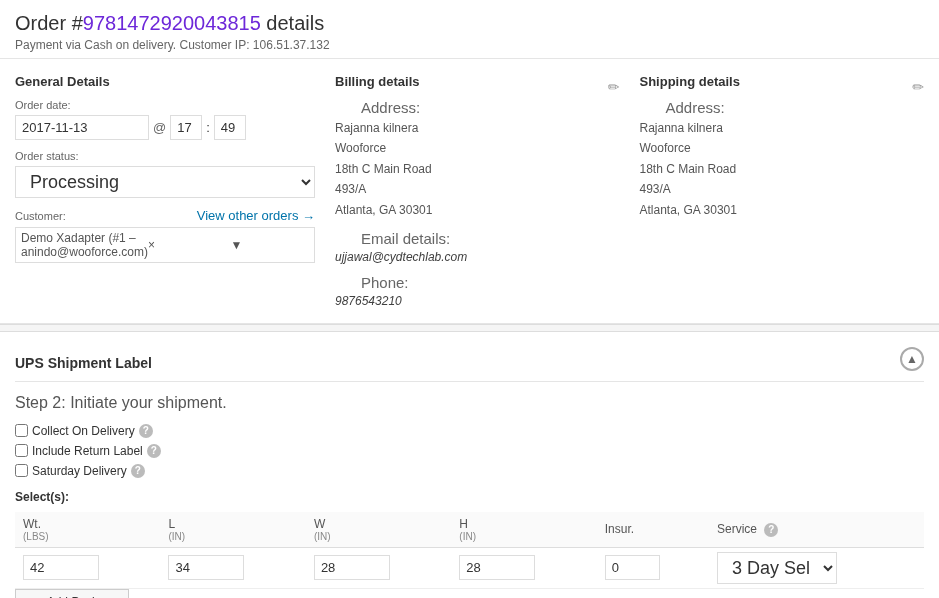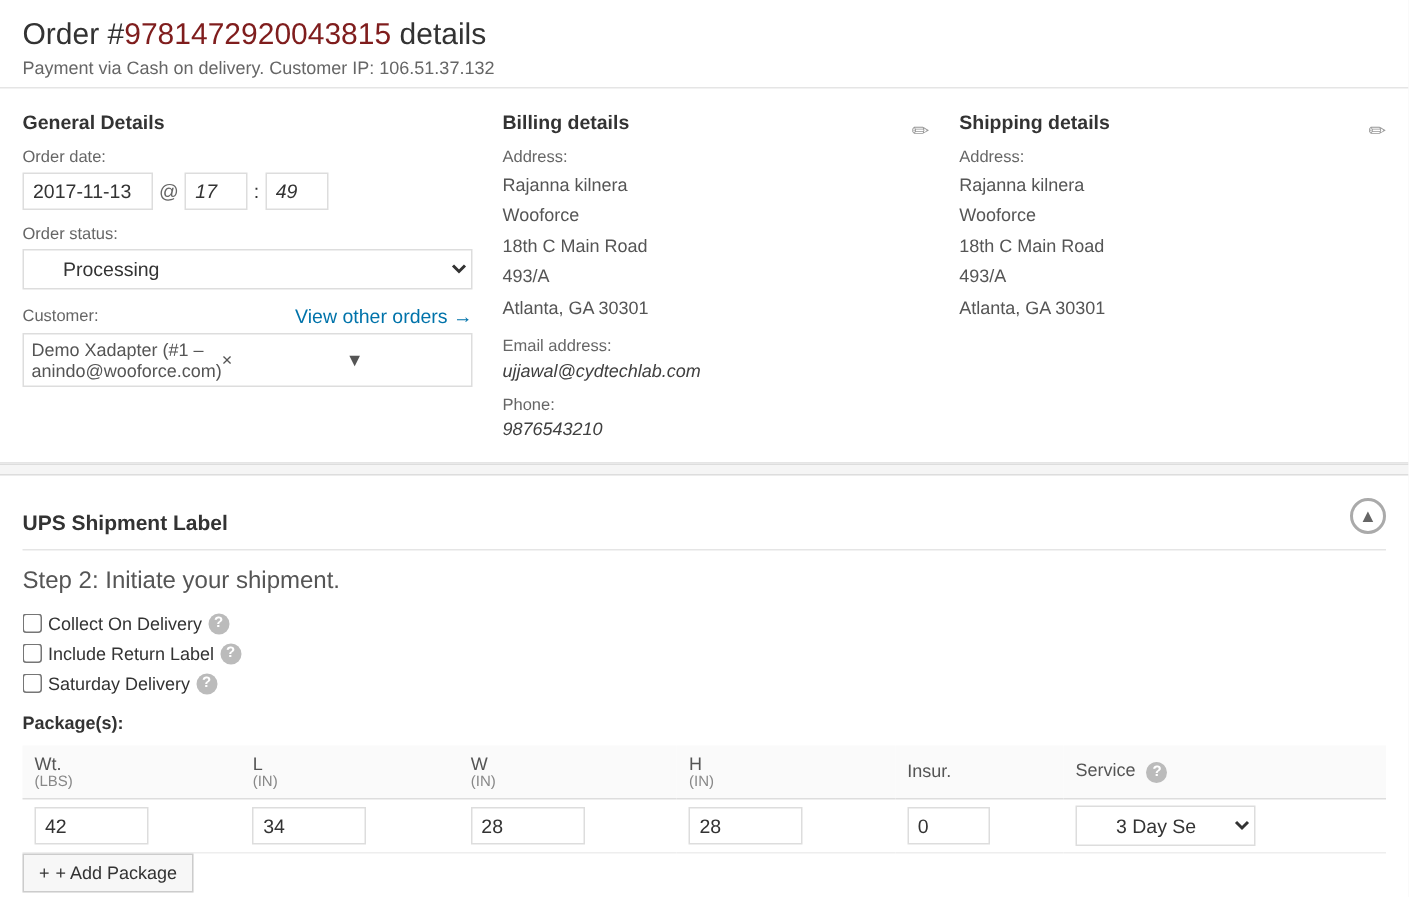--- a/index.html
+++ b/index.html
@@ -2,21 +2,21 @@
 <html><head>
   <meta charset="utf-8">
   <style>
     * { box-sizing: border-box; margin: 0; padding: 0; }
     body { font-family: Arial, sans-serif; font-size: 13px; color: #333; background: #f1f1f1; }
     .page { background: #fff; width: 939px; min-height: 598px; }
 
     
     .page-header { padding: 12px 15px 6px; border-bottom: 1px solid #e5e5e5; }
     .page-header h1 { font-size: 20px; font-weight: normal; color: #333; }
-    .page-header h1 a { color: #7f1d1d; text-decoration: none; text-align: right; }
+    .page-header h1 a { color: #6d28d9; text-decoration: none; text-align: right; }
     .page-header .subtext { font-size: 12px; color: #666; margin-top: 3px; }
 
     
     .order-details-section { display: flex; padding: 15px; border-bottom: 1px solid #e5e5e5; gap: 20px; }
     .general-details { width: 300px; }
     .billing-details { flex: 1; }
     .shipping-details { flex: 1; }
 
     .section-title { font-size: 13px; font-weight: bold; color: #333; margin-bottom: 10px; }
     .section-title-with-edit { display: flex; align-items: center; justify-content: space-between; }
@@ -25,44 +25,44 @@
     .field-label { font-size: 11px; color: #666; margin-bottom: 4px; margin-top: 10px; }
     .field-row { display: flex; align-items: center; gap: 4px; }
 
     input[type="text"], input[type="number"] {
       border: 1px solid #ddd;
       padding: 4px 6px;
       font-size: 13px;
       color: #333;
       background: #fff;
     }
-    .date-input { width: 87px; }
-    .time-input { width: 42px; font-style: italic; }
+    .date-input { width: 134px; }
+    .time-input { width: 32px; }
     .at-label { font-size: 13px; color: #666; }
 
     select {
       border: 1px solid #ddd;
-      padding: 4px 22px;
-      font-size: 13px;
+      padding: 4px 10px;
+      font-size: 18px;
       color: #333;
       background: #fff;
       cursor: pointer;
     }
     .status-select { width: 100%; }
 
     .customer-row { display: flex; align-items: center; justify-content: space-between; margin-top: 4px; }
     .view-orders-link { color: #0073aa; font-size: 13px; text-decoration: none; }
     .customer-select-wrap { display: flex; align-items: center; border: 1px solid #ddd; background: #fff; width: 100%; padding: 3px 5px; margin-top: 4px; }
     .customer-select-wrap span { flex: 1; font-size: 12px; color: #555; }
     .customer-clear { color: #aaa; cursor: pointer; margin-right: 4px; font-size: 14px; }
     .customer-arrow { color: #aaa; font-size: 10px; cursor: pointer; }
 
     
     .address-block { font-size: 12px; color: #555; line-height: 1.7; }
-    .address-label { font-size: 11px; color: #666; margin-bottom: 2px; }
+    .address-label { font-size: 15px; color: #666; margin-bottom: 2px; margin-left: 26px; }
     .address-email a, .address-phone a { color: #404040; text-decoration: none; font-size: 12px; font-style: italic; }
 
     
     .section-divider { height: 8px; background: #f5f5f5; border-top: 1px solid #ddd; border-bottom: 1px solid #ddd; }
 
     
     .ups-section { padding: 15px; }
     .ups-header { display: flex; align-items: flex-end; justify-content: space-between; padding-bottom: 10px; border-bottom: 1px solid #e5e5e5; margin-bottom: 12px; }
     .ups-title { font-size: 14px; font-weight: bold; color: #333; }
     .ups-toggle { width: 24px; height: 24px; border-radius: 50%; border: 2px solid #aaa; display: flex; align-items: center; justify-content: center; cursor: pointer; color: #666; font-size: 12px; }
@@ -153,21 +153,21 @@
       <span class="edit-icon">✏</span>
     </div>
     <div class="address-label">Address:</div>
     <div class="address-block">
       <div>Rajanna kilnera</div>
       <div>Wooforce</div>
       <div>18th C Main Road</div>
       <div>493/A</div>
       <div>Atlanta, GA 30301</div>
     </div>
-    <div class="address-label" style="margin-top:10px;">Email address:</div>
+    <div class="address-label" style="margin-top:10px;">Email details:</div>
     <div class="address-email">
       <a href="#">ujjawal@cydtechlab.com</a>
     </div>
     <div class="address-label" style="margin-top:10px;">Phone:</div>
     <div class="address-phone">
       <a href="#">9876543210</a>
     </div>
   </div>
 
   <div class="shipping-details">
@@ -209,21 +209,21 @@
     <span class="checkbox-label">Include Return Label</span>
     <span class="help-icon">?</span>
   </div>
 
   <div class="checkbox-row">
     <input type="checkbox" style="">
     <span class="checkbox-label">Saturday Delivery</span>
     <span class="help-icon">?</span>
   </div>
 
-  <div class="packages-label">Package(s):</div>
+  <div class="packages-label">Select(s):</div>
 
   <table class="package-table">
     <thead>
       <tr>
         <th>
           <span>Wt.</span>
           <span class="th-sub">(LBS)</span>
         </th>
         <th>
           <span>L</span>

